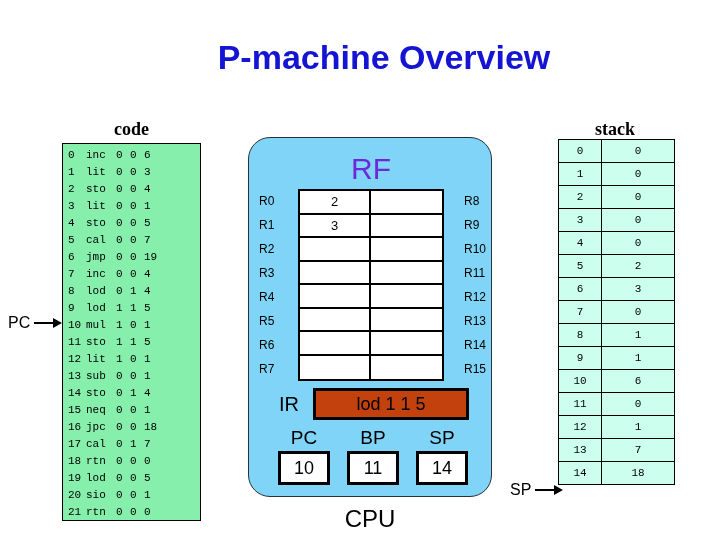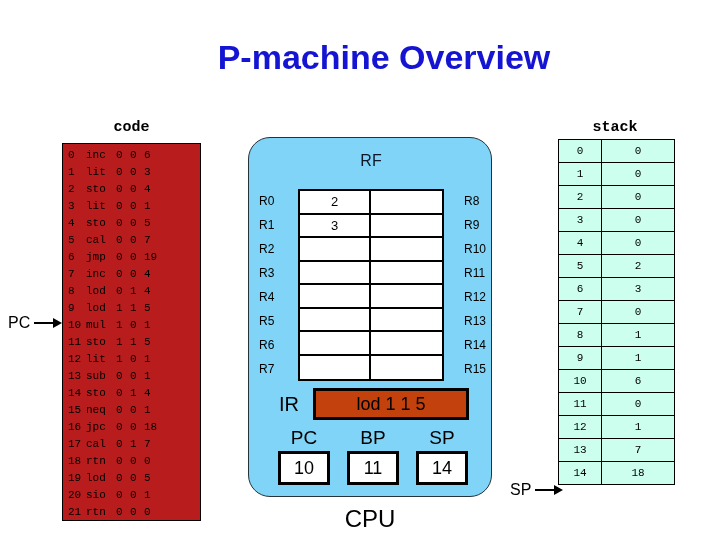--- a/index.html
+++ b/index.html
@@ -27,38 +27,38 @@
     font-size: 34px;
     color: #1414d2;
     letter-spacing: 0px;
     white-space: nowrap;
     padding-left: 24px;
   }
 
   
   .section-label {
     position: absolute;
-    font-family: Liberation Mono, monospace;
+    font-family: Liberation Serif, serif;
     font-weight: bold;
-    font-size: 15px;
+    font-size: 18px;
     color: #000000;
     text-align: center;
   }
   #code-label { left: 62px;  top: 119px; width: 139px; }
   #stack-label { left: 558px; top: 119px; width: 114px; }
 
   
   #code-box {
     position: absolute;
     left: 62px;
     top: 143px;
     width: 139px;
     height: 378px;
     border: 1px solid #000000;
-    background: #b91c1c;
+    background: #86efac;
     box-sizing: border-box;
     padding: 3px 0 0 0;
   }
   #code-list {
     font-family: "Liberation Mono", "DejaVu Sans Mono", monospace;
     font-size: 11px;
     line-height: 17px;
     color: #000000;
     white-space: pre;
     padding-left: 5px;
@@ -134,22 +134,22 @@
     border-radius: 22px;
     box-sizing: border-box;
   }
   #rf-title {
     position: absolute;
     left: 0;
     top: 14px;
     width: 244px;
     text-align: center;
     font-family: "Liberation Sans", sans-serif;
-    font-size: 16px;
-    color: #0f172a;
+    font-size: 30px;
+    color: #6d28d9;
   }
 
   
   #rf-grid {
     position: absolute;
     left: 49px;
     top: 51px;
     width: 146px;
     height: 192px;
     border: 2px solid #000000;

